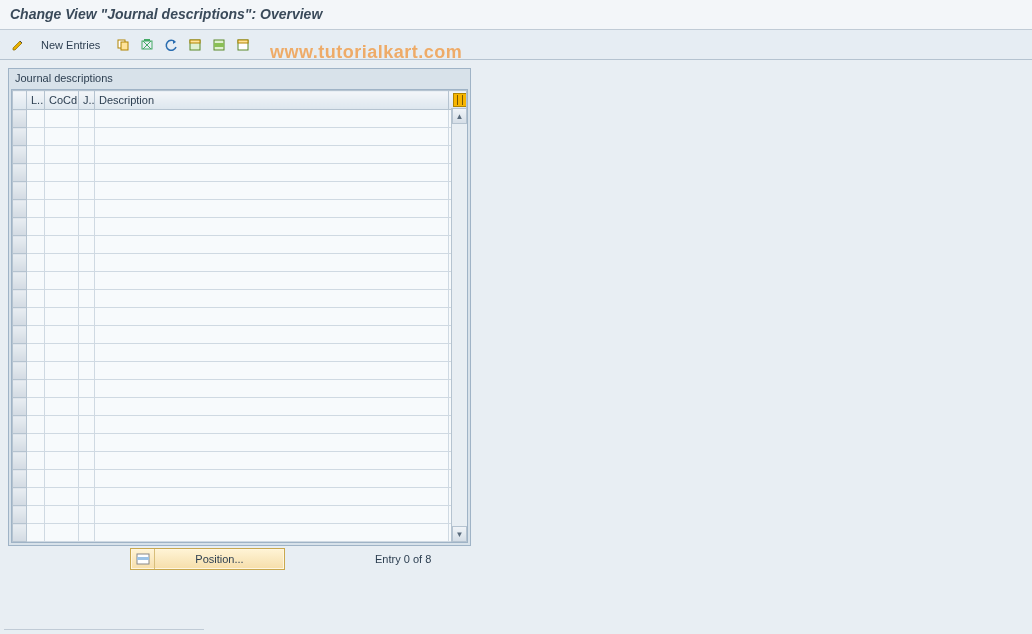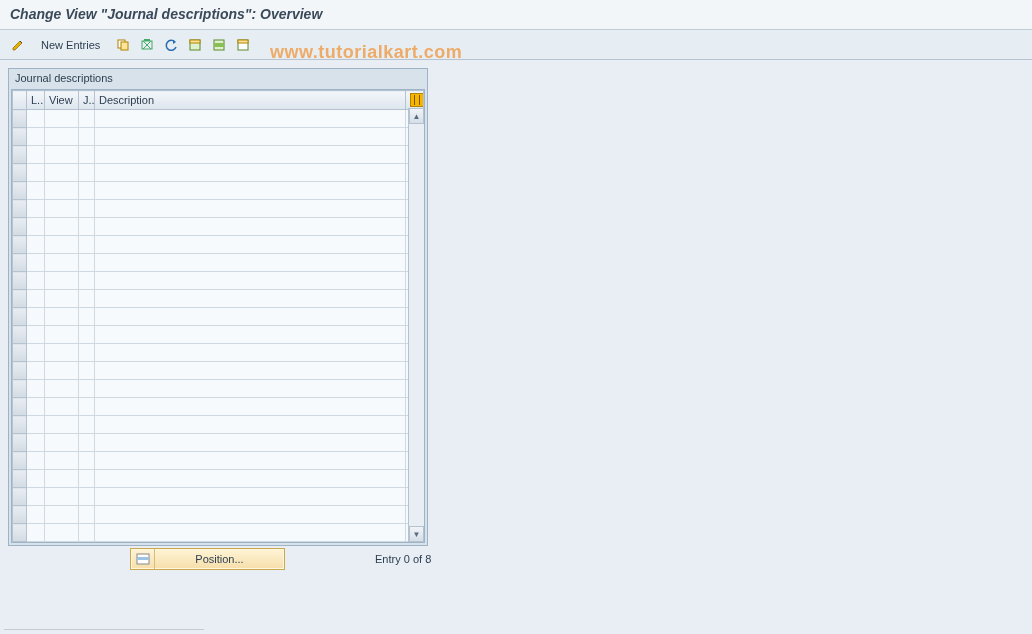--- a/index.html
+++ b/index.html
@@ -59,21 +59,21 @@
       color: #f0a050;
       opacity: 0.85;
       font-style: normal;
       letter-spacing: 0.5px;
     }
 
     .work-area {
       padding: 8px;
     }
     .panel {
-      width: 420px;
+      width: 463px;
       border: 1px solid #9fb3c6;
       background: #d8e2ea;
     }
     .panel-title {
       padding: 3px 6px;
       font-size: 11px;
       color: #2c3e50;
       background: #d8e2ea;
     }
     .grid-wrap {
@@ -276,21 +276,21 @@
             <col class="col-l">
             <col class="col-cocd">
             <col class="col-j">
             <col class="col-desc">
             <col class="col-cfg">
         </colgroup>
         <thead>
           <tr>
             <th></th>
             <th>L..</th>
-            <th>View</th>
+            <th>CoCd</th>
             <th>J..</th>
             <th>Description</th>
             <th class="cfg">
                 <div class="cfg-ic"></div>
               </th>
           </tr>
         </thead>
         <tbody id="grid-body">
             <tr>
               <td class="selcol"></td>

